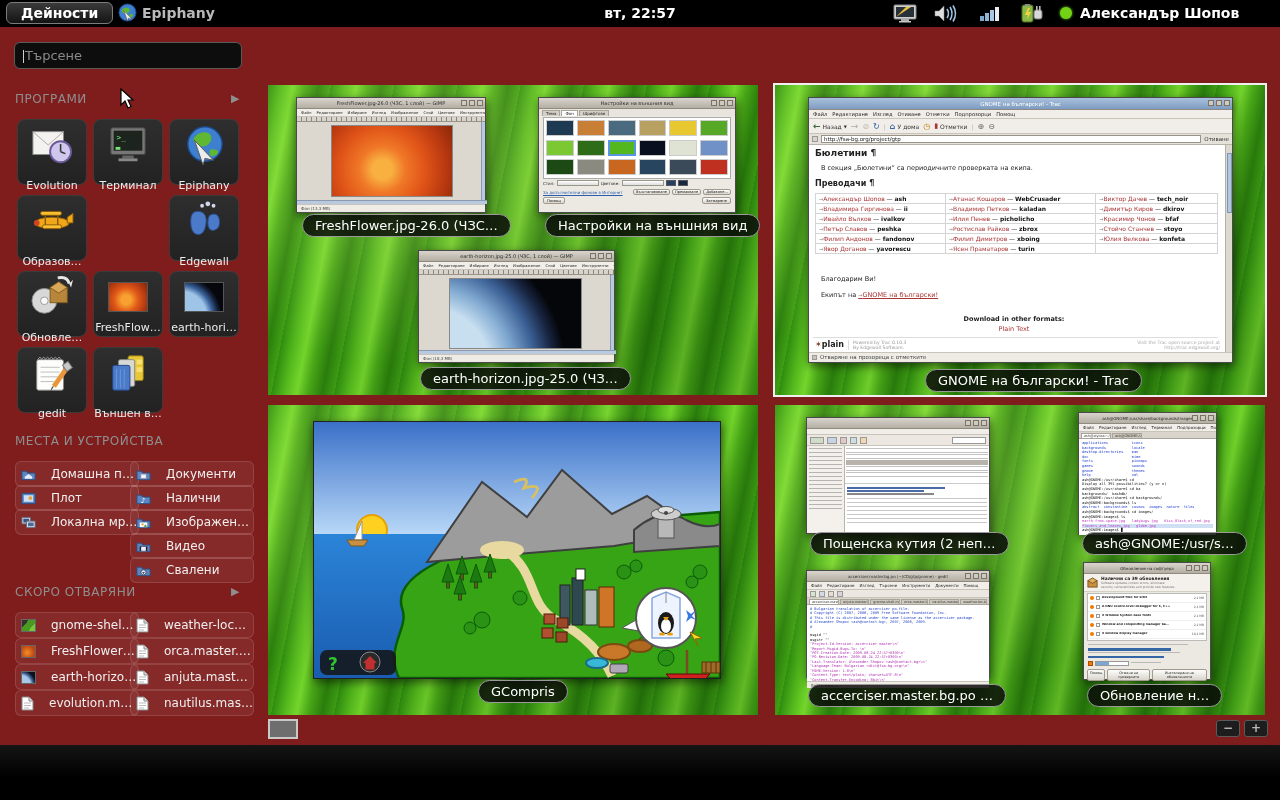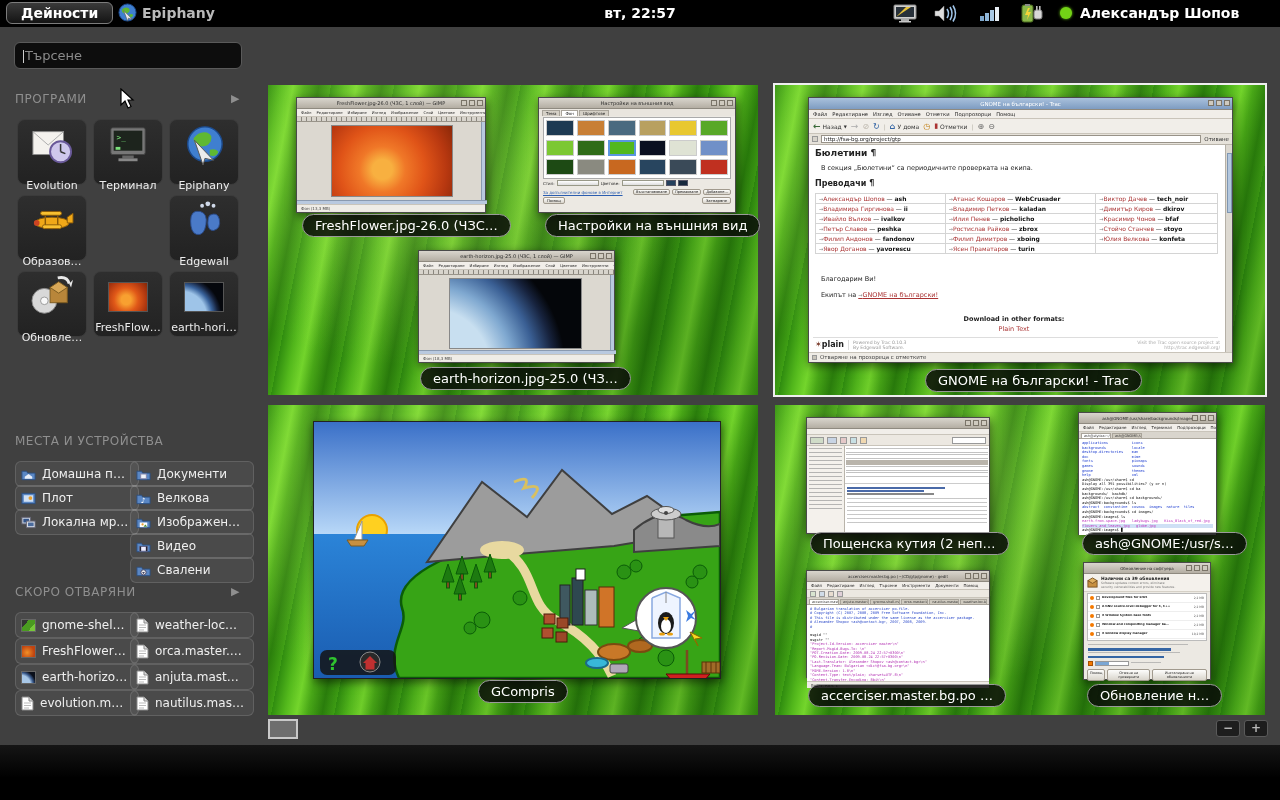--- a/index.html
+++ b/index.html
@@ -1,18 +1,18 @@
 <!DOCTYPE html>
 <html><head>
 <meta charset="utf-8">
 <style>
   * { margin:0; padding:0; box-sizing:border-box; }
   html,body { width:1280px; height:800px; background:#000; overflow:hidden;
     font-family:"DejaVu Sans","Liberation Sans",sans-serif; }
-  #screen { position:absolute; width:1280px; height:800px; background:#404040; }
+  #screen { position:absolute; width:1280px; height:800px; background:#7f1d1d; }
 
   
   #topbar { position:absolute; left:0; top:0; width:1280px; height:27px; background:#000;
     color:#fff; z-index:50; }
   #activities { position:absolute; left:6px; top:2px; padding:2px 14px; font-size:14px; font-weight:bold;
     color:#fff; background:linear-gradient(#3a3a3a,#141414); border:1px solid #7c7c7c; border-radius:6px; }
   #appmenu { position:absolute; left:118px; top:3px; display:flex; align-items:center; gap:5px;
     color:#b9b9b9; font-size:14px; font-weight:bold; }
   #clock { position:absolute; left:0; width:1280px; top:5px; text-align:center; font-size:14px; font-weight:bold; }
   .sysicon { position:absolute; top:4px; }
@@ -24,21 +24,21 @@
   #search { position:absolute; left:14px; top:42px; width:228px; height:27px; background:#0d0d0d;
     border:1px solid #5a5a5a; border-radius:6px; color:#8a8a8a; font-size:13px; padding:5px 8px; }
   #search .caret { display:inline-block; width:1px; height:13px; background:#cfcfcf; vertical-align:middle; margin-right:1px; }
   .sechead { position:absolute; left:15px; color:#8f8f8f; font-size:12px; letter-spacing:.5px; }
   .secarrow { position:absolute; left:231px; color:#8f8f8f; font-size:11px; }
   .apptile { position:absolute; width:70px; height:66px; background:linear-gradient(#2e2e2e,#222);
     border:1px solid #3b3b3b; border-radius:8px; text-align:center; padding-top:4px; }
   .apptile .ic { width:46px; height:42px; margin:0 auto; }
   .apptile .lbl { font-size:11px; color:#ececec; margin-top:9px; white-space:nowrap; overflow:hidden; }
   .placeitem { position:absolute; width:124px; height:22px; background:rgba(255,255,255,.055);
-    border:1px solid rgba(255,255,255,.13); border-radius:6px; display:flex; align-items:center; gap:6px;
+    border:1px solid rgba(255,255,255,.13); border-radius:6px; display:flex; align-items:center; gap:15px;
     padding:12px 5px; color:#efefef; font-size:12px; white-space:nowrap; overflow:hidden; }
   .placeitem svg, .placeitem .thumb { flex:0 0 auto; }
   .thumb { width:15px; height:13px; border:1px solid #666; }
 
   
   .workspace { position:absolute; width:490px; height:310px; overflow:hidden;
     background:
       radial-gradient(ellipse 420px 300px at 32% 28%, rgba(225,255,130,.28), transparent 65%),
       radial-gradient(ellipse 500px 380px at 75% 80%, rgba(0,40,0,.25), transparent 70%),
       repeating-linear-gradient(101deg, #2f8c0f 0px, #53b81c 13px, #74d62c 25px, #49a817 36px, #2b7f0c 50px, #3f9f14 62px);
@@ -243,20 +243,47 @@
   </div>
   <div class="apptile" style="left:93px;top:271px">
     <div class="ic" style="width:40px;height:30px;margin-top:6px;border:1px solid #555;background:radial-gradient(circle at 45% 60%,#f8a030 0 18%,#e05818 45%,#b03810 75%,#802808)"></div>
     <div class="lbl">FreshFlow…</div>
   </div>
   <div class="apptile" style="left:169px;top:271px">
     <div class="ic" style="width:40px;height:30px;margin-top:6px;border:1px solid #555;background:radial-gradient(circle 46px at -10% 120%,#9ec4e8 0 55%,#39639c 68%,#16223c 80%,#05070c 88%)"></div>
     <div class="lbl">earth-hori…</div>
   </div>
 
+  <div class="apptile" style="left:17px;top:347px">
+    <svg class="ic" viewBox="0 0 48 44">
+      <rect x="8" y="8" width="28" height="32" rx="2" fill="#fdfdfb" stroke="#888"></rect>
+      <path d="M9 8 q3 -5 4 0 q3 -5 4 0 q3 -5 4 0 q3 -5 4 0 q3 -5 4 0 q3 -5 4 0" stroke="#999" fill="none"></path>
+      <line x1="12" y1="16" x2="32" y2="16" stroke="#bbb"></line>
+        <line x1="12" y1="21" x2="32" y2="21" stroke="#bbb"></line>
+      <line x1="12" y1="26" x2="30" y2="26" stroke="#bbb"></line>
+        <line x1="12" y1="31" x2="26" y2="31" stroke="#bbb"></line>
+      <line x1="40" y1="16" x2="26" y2="36" stroke="#e8963a" stroke-width="5"></line>
+      <polygon points="26,36 22,42 24,36.5" fill="#333"></polygon>
+      <rect x="37" y="11" width="8" height="7" transform="rotate(55 40 14)" fill="#c8c8c8" stroke="#777"></rect>
+    </svg>
+    <div class="lbl">gedit</div>
+  </div>
+  <div class="apptile" style="left:93px;top:347px">
+    <svg class="ic" viewBox="0 0 48 44">
+      <rect x="24" y="4" width="16" height="26" rx="2" fill="#e8c838" stroke="#8a7410"></rect>
+      <rect x="33" y="8" width="6" height="5" fill="#f8e070"></rect>
+        <rect x="33" y="16" width="6" height="5" fill="#f8e070"></rect>
+      <rect x="14" y="8" width="17" height="28" rx="2" fill="#d8d8d4" stroke="#888"></rect>
+      <rect x="8" y="14" width="18" height="26" rx="2" fill="#4a7ac8" stroke="#24488a"></rect>
+      <line x1="12" y1="18" x2="12" y2="38" stroke="#6a96dc"></line>
+        <line x1="16" y1="18" x2="16" y2="38" stroke="#6a96dc"></line>
+      <line x1="20" y1="18" x2="20" y2="38" stroke="#6a96dc"></line>
+    </svg>
+    <div class="lbl">Външен в…</div>
+  </div>
 
   <div class="sechead" style="top:434px">МЕСТА И УСТРОЙСТВА</div>
 
   <div class="placeitem" style="left:15px;top:461px">
     <svg width="15" height="13" viewBox="0 0 16 13">
         <path d="M1 3 L6 3 L7 5 L15 5 L15 12 L1 12 Z" fill="#5a87c4" stroke="#2c4f80"></path>
         <polygon points="4,9 8,6 12,9 12,11 4,11" fill="#e8eef8"></polygon>
       </svg>
     <span>Домашна п…</span>
   </div>
@@ -283,21 +310,21 @@
         <path d="M1 3 L6 3 L7 5 L15 5 L15 12 L1 12 Z" fill="#5a87c4" stroke="#2c4f80"></path>
         <rect x="5" y="6" width="6" height="5" fill="#f0f4fa" stroke="#88a"></rect>
       </svg>
     <span>Документи</span>
   </div>
   <div class="placeitem" style="left:130px;top:485px">
     <svg width="15" height="13" viewBox="0 0 16 13">
         <path d="M1 3 L6 3 L7 5 L15 5 L15 12 L1 12 Z" fill="#5a87c4" stroke="#2c4f80"></path>
         <text x="5" y="11" font-size="8" fill="#fff">♪</text>
       </svg>
-    <span>Велкова</span>
+    <span>Налични</span>
   </div>
   <div class="placeitem" style="left:130px;top:509px">
     <svg width="15" height="13" viewBox="0 0 16 13">
         <path d="M1 3 L6 3 L7 5 L15 5 L15 12 L1 12 Z" fill="#5a87c4" stroke="#2c4f80"></path>
         <rect x="4" y="6.5" width="8" height="5" fill="#fff"></rect>
         <circle cx="7" cy="8.5" r="1.2" fill="#e8a030"></circle>
         <polygon points="8,11 10,8.5 12,11" fill="#4a8a3a"></polygon>
       </svg>
     <span>Изображен…</span>
   </div>

